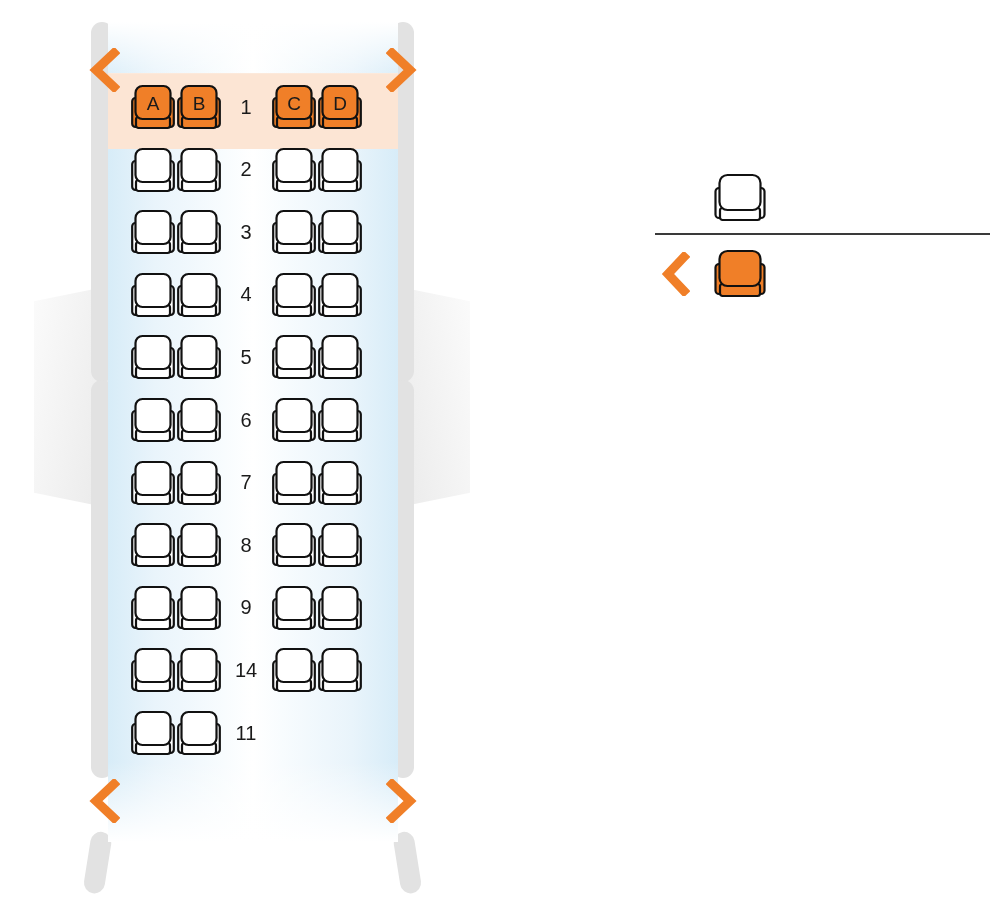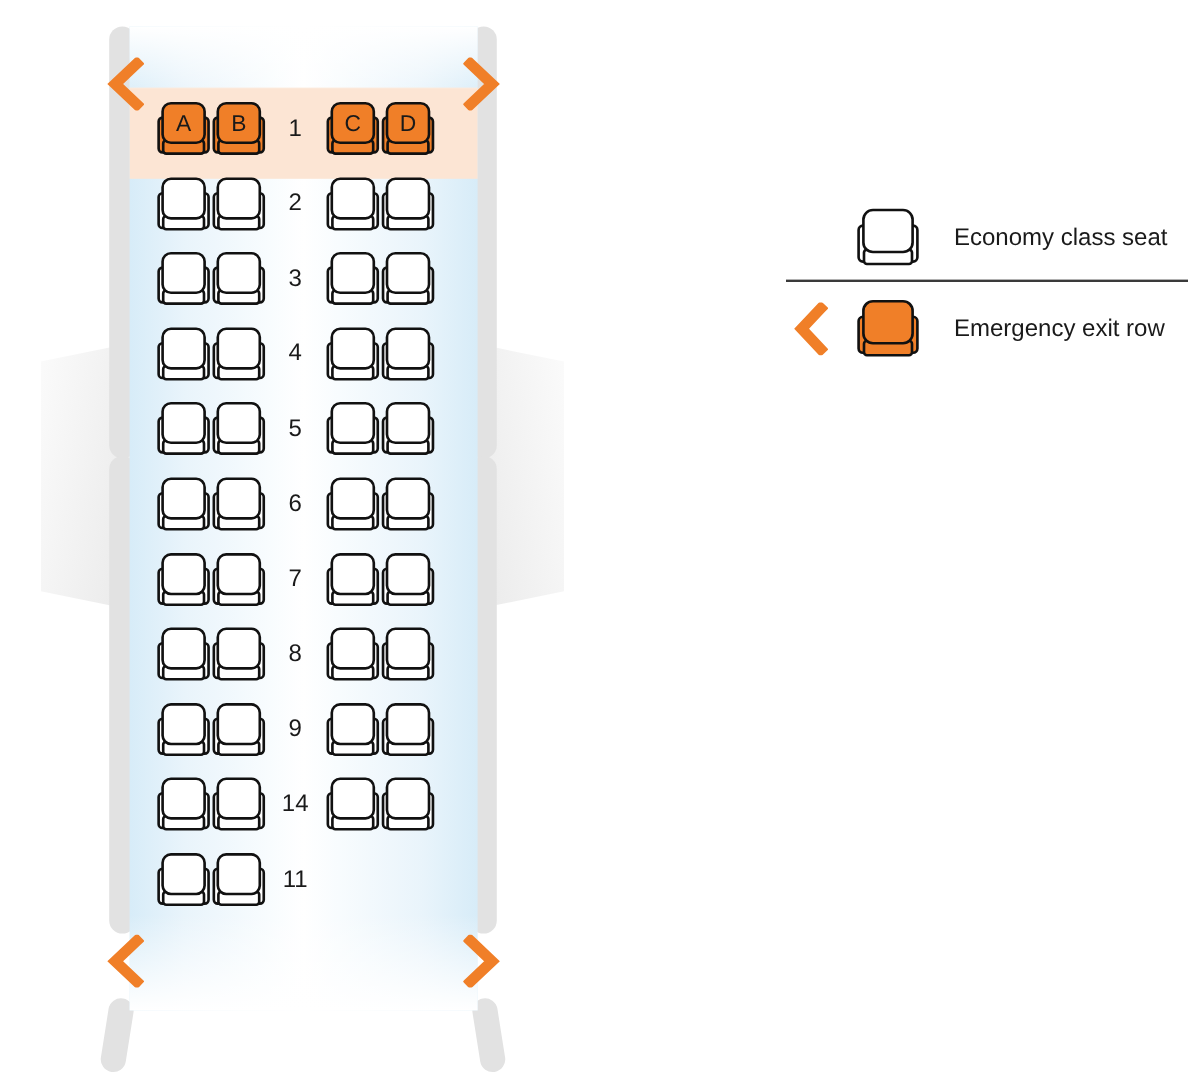--- a/index.html
+++ b/index.html
@@ -587,31 +587,29 @@
       </div>
     </div>
 
   <div class="legend" id="legend-container">
       <div class="legend-row">
         <div class="legend-seat" style="--seat-fill: #ffffff; --seat-stroke: #111111;">
           <svg viewBox="0 0 54 52">
             <use href="#seat-glyph-lg"></use>
           </svg>
         </div>
-        <div class="legend-label">Economy class seat</div>
       </div>
       <div class="legend-row">
         <div class="legend-chevron">
           <svg viewBox="0 0 30 44">
             <polyline points="24,5 8,22 24,39" fill="none" stroke="#F07F28" stroke-width="9" stroke-linecap="square" stroke-linejoin="miter"></polyline>
           </svg>
         </div>
         <div class="legend-seat" style="--seat-fill: #F07F28; --seat-stroke: #111111;">
           <svg viewBox="0 0 54 52">
             <use href="#seat-glyph-lg"></use>
           </svg>
         </div>
-        <div class="legend-label">Emergency exit row</div>
       </div>
     </div>
   <div class="legend-divider"></div>
 
 </div>
 
 </body></html>

